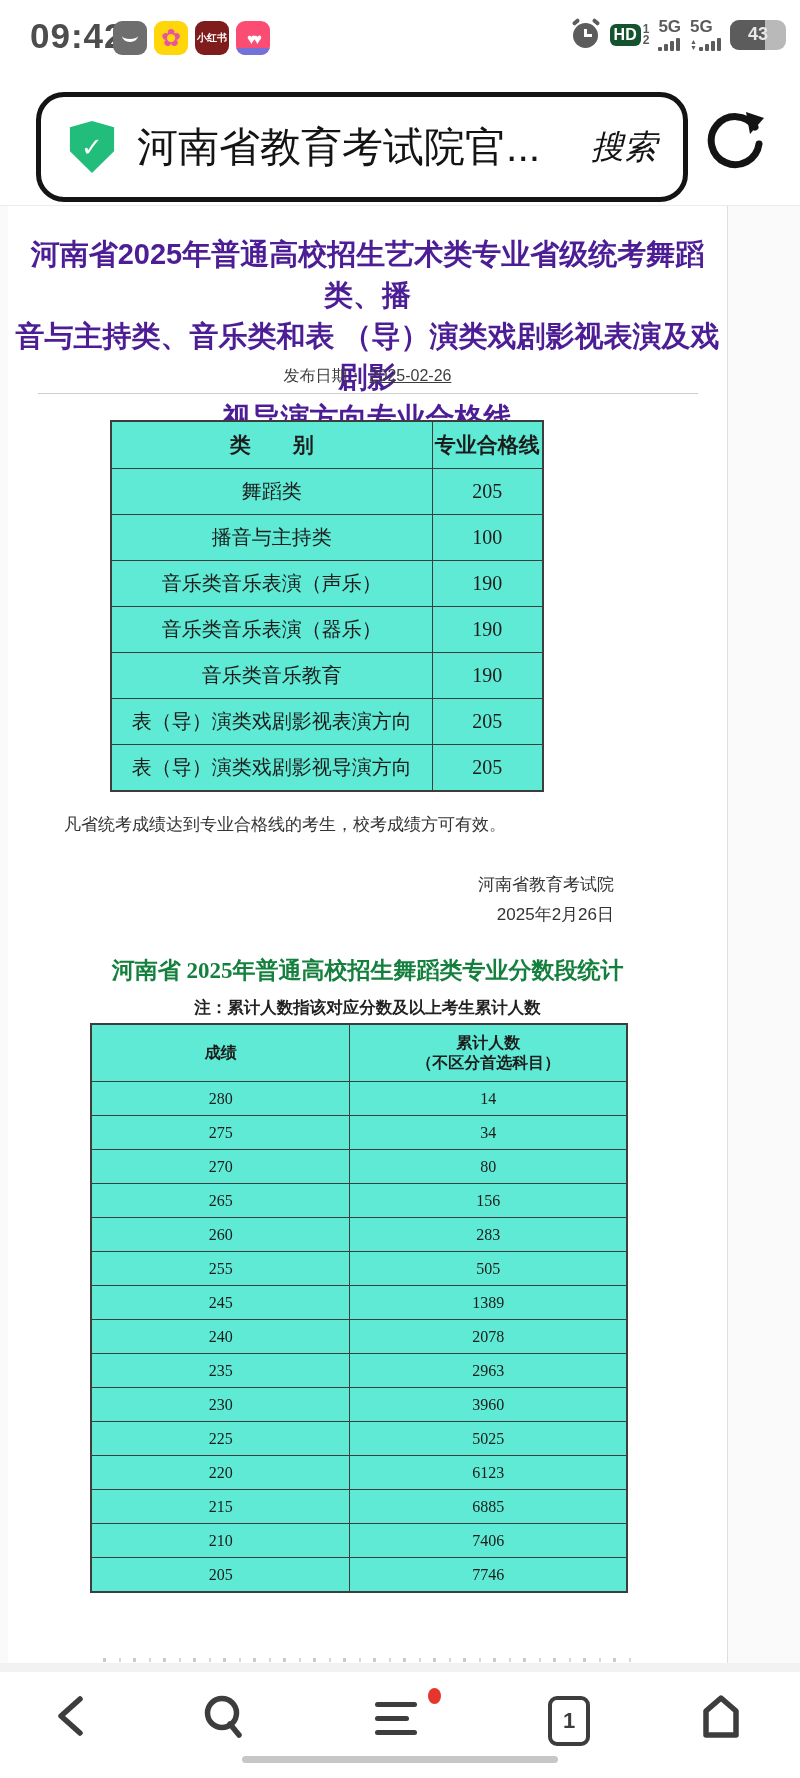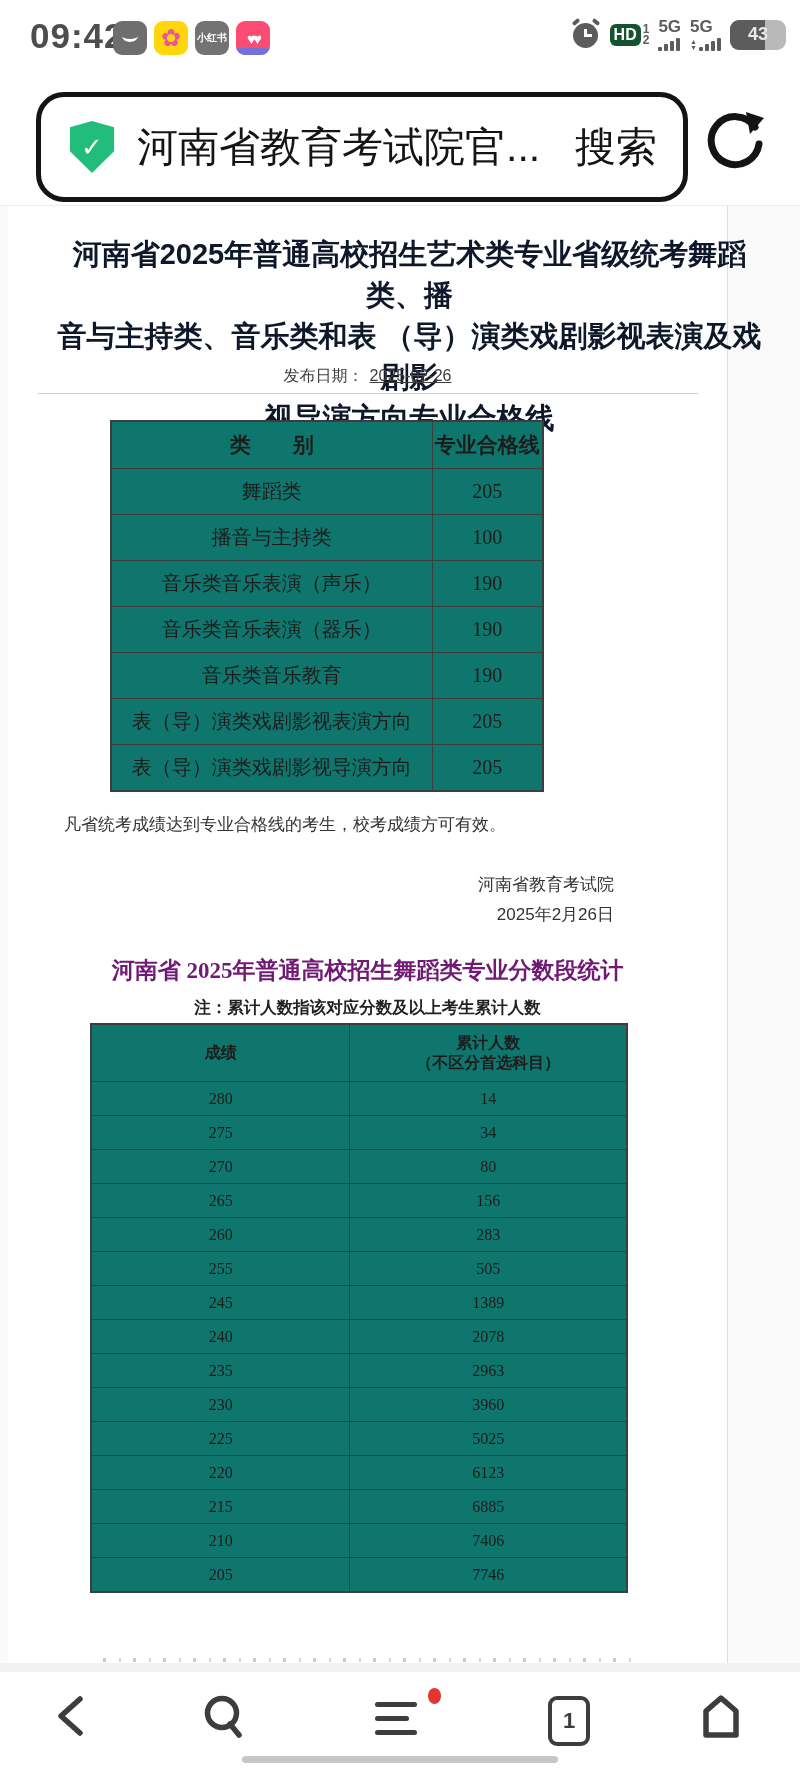--- a/index.html
+++ b/index.html
@@ -34,45 +34,45 @@
   .net2-row{display:flex;align-items:flex-end;gap:2px;}
   .battery{width:56px;height:30px;border-radius:9px;position:relative;overflow:hidden;background:#b9b9b9;}
   .battery .fill{position:absolute;left:0;top:0;bottom:0;width:62%;background:#5c5c5c;}
   .battery .num{position:absolute;inset:0;display:flex;align-items:center;justify-content:center;color:#e9e9e9;font-size:18px;font-weight:700;}
 
   
   #search-row{position:absolute;top:88px;left:0;width:800px;height:112px;background:#fff;}
   .search-box{position:absolute;left:36px;top:4px;width:642px;height:100px;border:5px solid #141414;border-radius:28px;background:#fff;display:flex;align-items:center;}
   .shield{margin-left:28px;width:46px;height:52px;background:#22bd7a;clip-path:polygon(50% 0,98% 12%,98% 58%,50% 100%,2% 58%,2% 12%);display:flex;align-items:center;justify-content:center;color:#fff;font-size:26px;font-weight:800;}
   .addr{margin-left:22px;font-size:41px;color:#141414;white-space:nowrap;}
-  .search-btn{margin-left:auto;margin-right:26px;font-size:41px;color:#141414;}
+  .search-btn{margin-left:auto;margin-right:26px;font-size:33px;color:#141414;font-style:italic;}
   .refresh{position:absolute;left:706px;top:22px;width:62px;height:62px;}
 
   
   #page-region{position:absolute;top:205px;left:0;width:800px;height:1466px;background:#fafafa;border-top:1px solid #ececec;}
   #page{position:absolute;left:8px;top:0;width:719px;height:1466px;background:#fff;border-right:1px solid #dedede;}
-  .doc-title{position:absolute;left:0;top:28px;width:719px;text-align:center;color:#0f172a;font-weight:700;font-size:29px;line-height:41px;margin-left:42px;}
+  .doc-title{position:absolute;left:0;top:28px;width:719px;text-align:center;color:#4c1d95;font-weight:700;font-size:29px;line-height:41px;}
   .pub-date{position:absolute;left:0;top:160px;width:719px;text-align:center;font-size:16px;color:#3e3e3e;}
   .pub-date .val{margin-left:6px;text-decoration:underline;}
   .divider{position:absolute;left:30px;top:187px;width:660px;height:1px;background:#cfcfcf;}
 
-  table.doc{border-collapse:collapse;table-layout:fixed;font-family:"Liberation Serif","DejaVu Serif",serif;color:#1c1c1c;background:#0f766e;}
+  table.doc{border-collapse:collapse;table-layout:fixed;font-family:"Liberation Serif","DejaVu Serif",serif;color:#1c1c1c;background:#5eead4;}
   table.doc th,table.doc td{border:1px solid #3d3d3d;text-align:center;vertical-align:middle;padding:0;}
   #table1{position:absolute;left:102px;top:214px;width:434px;border:2px solid #3d3d3d;}
   #table1 th{height:46px;font-size:21px;font-weight:700;}
   #table1 td{height:45px;font-size:20px;}
   #table1 .c1{width:74%;}
   #table2{position:absolute;left:82px;top:817px;width:538px;border:2px solid #3d3d3d;}
   #table2 th{height:56px;font-size:16px;font-weight:700;line-height:20px;}
   #table2 td{height:33px;font-size:16px;}
   #table2 .c1{width:48%;}
 
   .note1{position:absolute;left:56px;top:607px;font-size:17px;color:#333;}
   .sig{position:absolute;right:113px;top:664px;text-align:right;font-size:17px;color:#333;line-height:30px;}
-  .sec2-title{position:absolute;left:0;top:749px;width:719px;text-align:center;font-family:"Liberation Serif","DejaVu Serif",serif;font-weight:700;font-size:23px;color:#701a75;}
+  .sec2-title{position:absolute;left:0;top:749px;width:719px;text-align:center;font-family:"Liberation Serif","DejaVu Serif",serif;font-weight:700;font-size:23px;color:#15803d;}
   .sec2-note{position:absolute;left:0;top:791px;width:719px;text-align:center;font-size:16.5px;color:#222;font-weight:600;}
   .clip-strip{position:absolute;left:95px;top:1452px;width:530px;height:4px;
     background:repeating-linear-gradient(90deg,#9f9f9f 0 3px,transparent 3px 16px,#b5b5b5 16px 18px,transparent 18px 30px);opacity:.55;}
   .gray-band{position:absolute;left:0;top:1663px;width:800px;height:9px;background:#f2f2f2;}
 
   
   #bottom-nav{position:absolute;left:0;top:1672px;width:800px;height:106px;background:#fff;}
   .nav-ico{position:absolute;top:22px;}
   .tab-box{position:absolute;left:548px;top:24px;width:34px;height:42px;border:4.5px solid #3d3d3d;border-radius:9px;display:flex;align-items:center;justify-content:center;font-size:22px;font-weight:700;color:#3d3d3d;}
   .menu{position:absolute;left:375px;top:30px;width:42px;}
@@ -85,21 +85,21 @@
 <body>
 
 <div id="status-bar">
   <div class="time">09:42</div>
 
   <div class="badge-row">
     <div class="app-badge" style="background:#6e6e6e">
         <div class="smile"></div>
       </div>
     <div class="app-badge flower" style="background:#ffd60a">✿</div>
-    <div class="app-badge xhs" style="background:#737373">小红书</div>
+    <div class="app-badge xhs" style="background:#7f1d1d">小红书</div>
     <div class="app-badge hearts" style="background:#fb4d74">♥♥</div>
   </div>
 
   <div class="sb-right">
     <div class="alarm">
       <div class="bell-l"></div>
         <div class="bell-r"></div>
       <div class="face"></div>
         <div class="hand-h"></div>
         <div class="hand-m"></div>

